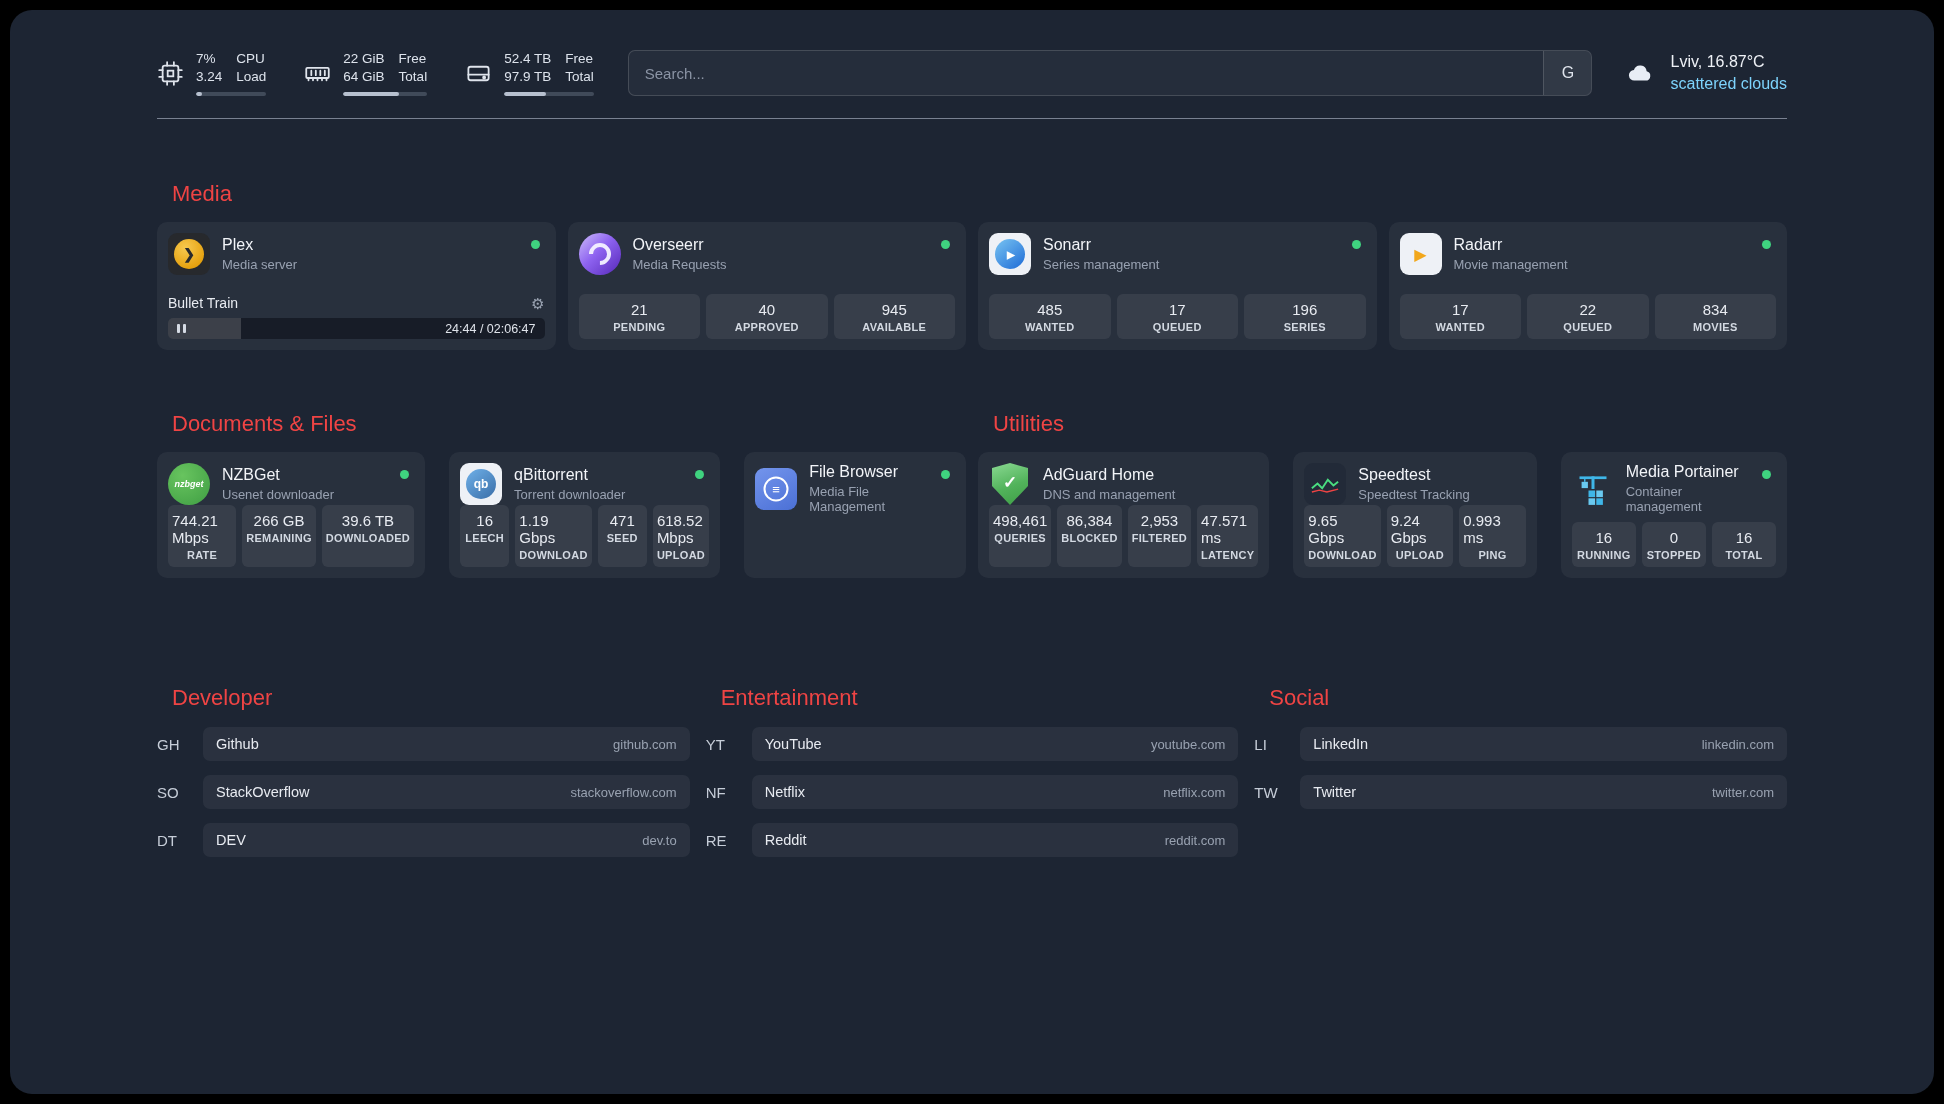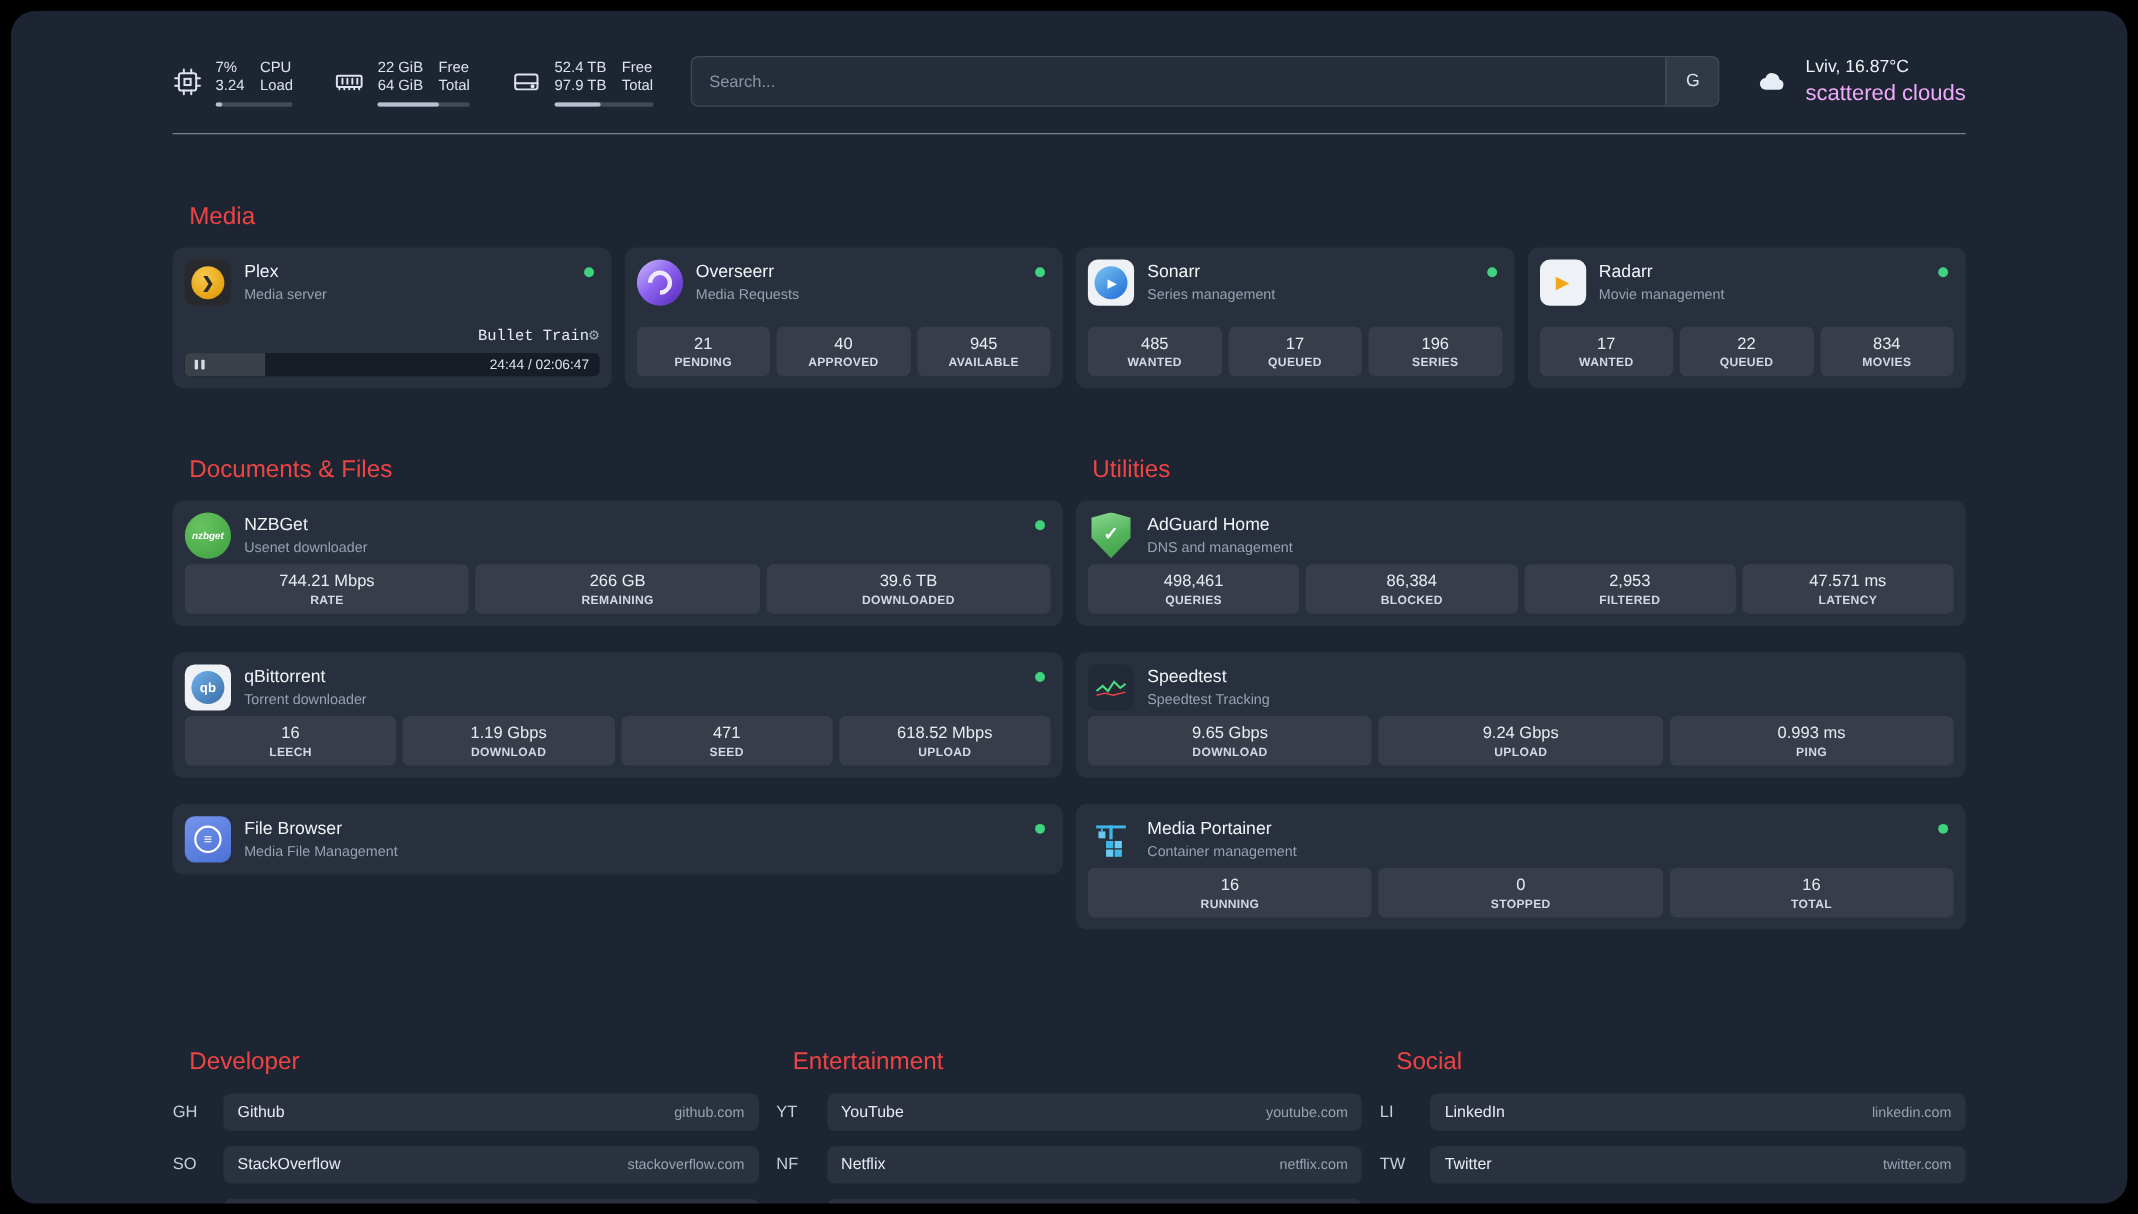--- a/index.html
+++ b/index.html
@@ -29,51 +29,51 @@
   .search input{flex:1;background:transparent;border:0;outline:0;color:#e6eaf1;padding:0 16px;font-size:15px;
     font-family:"Liberation Sans",sans-serif;}
   .search input::placeholder{color:#8b94a5;}
   .search-provider{width:48px;border:0;border-left:1px solid rgba(255,255,255,0.15);background:rgba(255,255,255,0.06);
     color:#dfe4ec;font-size:16px;cursor:pointer;font-family:"Liberation Sans",sans-serif;}
 
   .weather{display:flex;align-items:center;gap:12px;}
   .cloud-icon{width:36px;height:30px;display:flex;align-items:center;justify-content:center;}
   .weather-text{display:flex;flex-direction:column;line-height:1.35;}
   .weather-loc{font-size:16px;color:#eef1f6;}
-  .weather-cond{font-size:20px;color:#f0abfc;text-align:center;}
+  .weather-cond{font-size:16px;color:#7dd3fc;text-align:center;}
 
   .divider{margin:22px 0 0;border:0;border-top:1px solid rgba(196,206,222,0.55);}
 
   
   .section-title{font-size:22px;font-weight:400;color:#ef4444;margin:15px;}
   .title-media{margin-top:62px;}
   .grid-4{display:grid;grid-template-columns:repeat(4,1fr);gap:12px;margin-top:12px;}
   .two-col{display:grid;grid-template-columns:1fr 1fr;gap:12px;margin-top:46px;align-items:start;}
-  .col-cards{display:flex;flex-direction:column;gap:24px;margin-top:12px;}
+  .col-cards{display:flex;flex-direction:row;gap:24px;margin-top:12px;}
 
   
   .card{background:rgba(255,255,255,0.05);border-radius:10px;padding:11px;position:relative;
     display:flex;flex-direction:column;justify-content:space-between;cursor:pointer;}
   .media-card{min-height:128px;box-sizing:border-box;}
   .tall{min-height:114px;box-sizing:border-box;}
   .card-head{display:flex;gap:12px;align-items:center;padding-right:28px;}
   .svc-meta{display:flex;flex-direction:column;gap:3px;}
   .svc-name{font-size:16px;color:#f2f4f8;}
   .svc-desc{font-size:13px;color:#98a1b1;}
   .status-dot{position:absolute;top:18px;right:16px;width:9px;height:9px;border-radius:50%;background:#3fd27f;}
 
   .stats{display:flex;gap:6px;}
   .stat{flex:1;background:rgba(255,255,255,0.07);border-radius:6px;padding:7px 4px 6px;
     display:flex;flex-direction:column;align-items:center;gap:3px;}
   .stat-value{font-size:15px;color:#e8ebf1;}
   .stat-label{font-size:11px;font-weight:700;color:#d3d9e2;letter-spacing:.3px;}
 
   
   .player{display:flex;flex-direction:column;gap:7px;}
-  .player-title-row{display:flex;align-items:center;justify-content:flex-end;font-size:14px;color:#e8ebf1;font-family:Liberation Mono, monospace;}
+  .player-title-row{display:flex;align-items:center;justify-content:space-between;font-size:14px;color:#e8ebf1;}
   .gear{color:#9aa3b2;font-size:15px;line-height:1;}
   .gear::after{content:"⚙";}
   .player-bar{position:relative;height:19px;border-radius:5px;background:rgba(9,13,21,0.55);
     display:flex;align-items:center;padding:1px 9px;overflow:hidden;}
   .player-fill{position:absolute;left:0;top:0;bottom:0;background:rgba(255,255,255,0.16);}
   .pause{display:flex;gap:3px;position:relative;z-index:1;}
   .pause i{width:3px;height:9px;background:#d6dbe4;border-radius:1px;}
   .time{margin-left:auto;position:relative;z-index:1;font-size:12.5px;color:#dfe3ea;}
 
   

